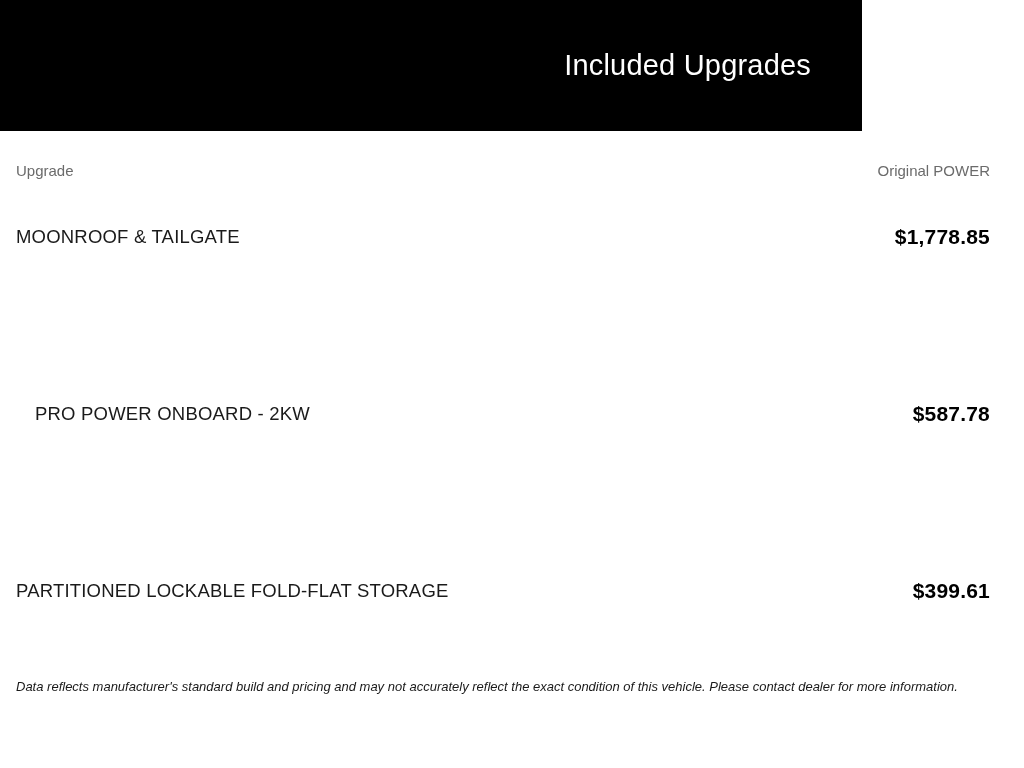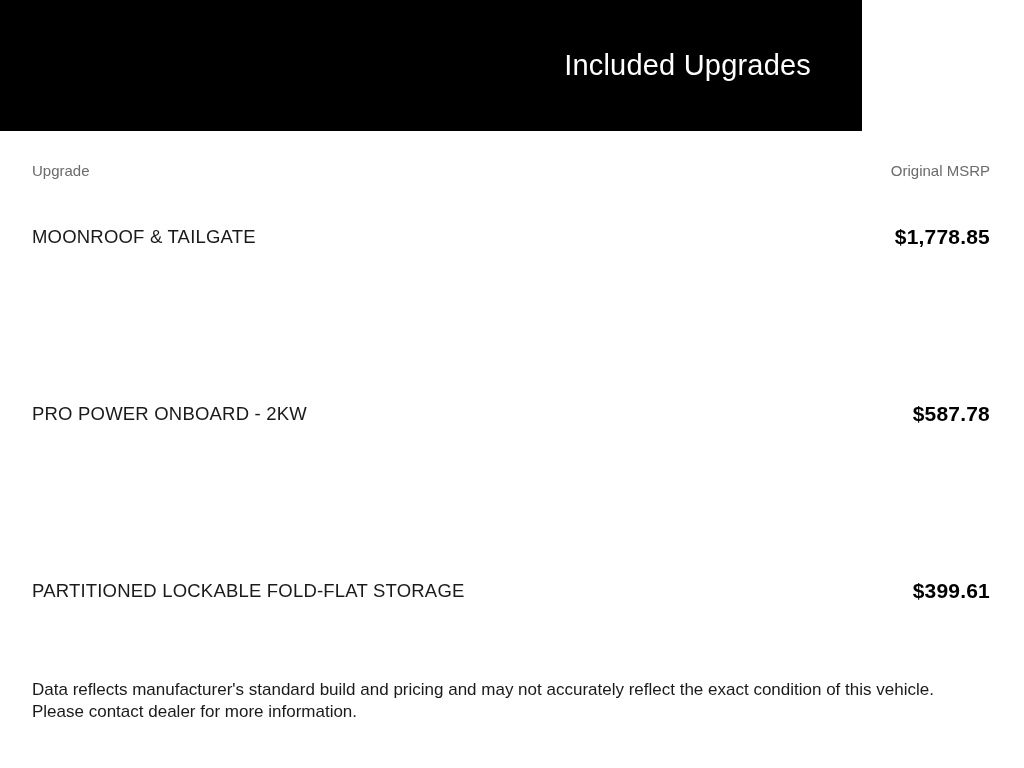--- a/index.html
+++ b/index.html
@@ -19,73 +19,74 @@
     justify-content: flex-end;
     padding-right: 51px;
   }
   .header-title {
     color: #ffffff;
     font-size: 29px;
     font-weight: 400;
     letter-spacing: 0.2px;
   }
   .content {
-    padding-left: 32px;
+    padding-left: 16px;
     padding-right: 34px;
   }
   .col-headers {
     display: flex;
     justify-content: space-between;
     align-items: baseline;
     padding-top: 31px;
   }
   .col-header {
     color: #6b6b6b;
     font-size: 15px;
     font-weight: 400;
   }
   .upgrade-row {
     display: flex;
     justify-content: space-between;
     align-items: center;
   }
   .row-1 { margin-top: 46px; }
-  .row-2 { margin-top: 153px; }
+  .row-2 { margin-top: 153px; margin-left: 19px; }
   .row-3 { margin-top: 153px; }
   .upgrade-name {
     color: #1a1a1a;
     font-size: 18.5px;
     font-weight: 400;
     letter-spacing: 0.2px;
   }
   .upgrade-price {
     color: #000000;
     font-size: 21px;
     font-weight: 700;
     letter-spacing: 0.2px;
   }
   .disclaimer {
     margin-top: 76px;
     color: #1a1a1a;
-    font-size: 17px;
+    font-size: 13px;
+    font-style: italic;
     line-height: 1.3;
   }
 </style>
 </head>
 <body>
 
 <div class="header-bar">
   <div class="header-title">Included Upgrades</div>
 </div>
 
 <div class="content">
 
   <div class="col-headers">
     <div class="col-header">Upgrade</div>
-    <div class="col-header">Original MSRP</div>
+    <div class="col-header">Original POWER</div>
   </div>
 
   <div class="upgrade-row row-1">
     <div class="upgrade-name">MOONROOF &amp; TAILGATE</div>
     <div class="upgrade-price">$1,778.85</div>
   </div>
 
   <div class="upgrade-row row-2">
     <div class="upgrade-name">PRO POWER ONBOARD - 2KW</div>
     <div class="upgrade-price">$587.78</div>

